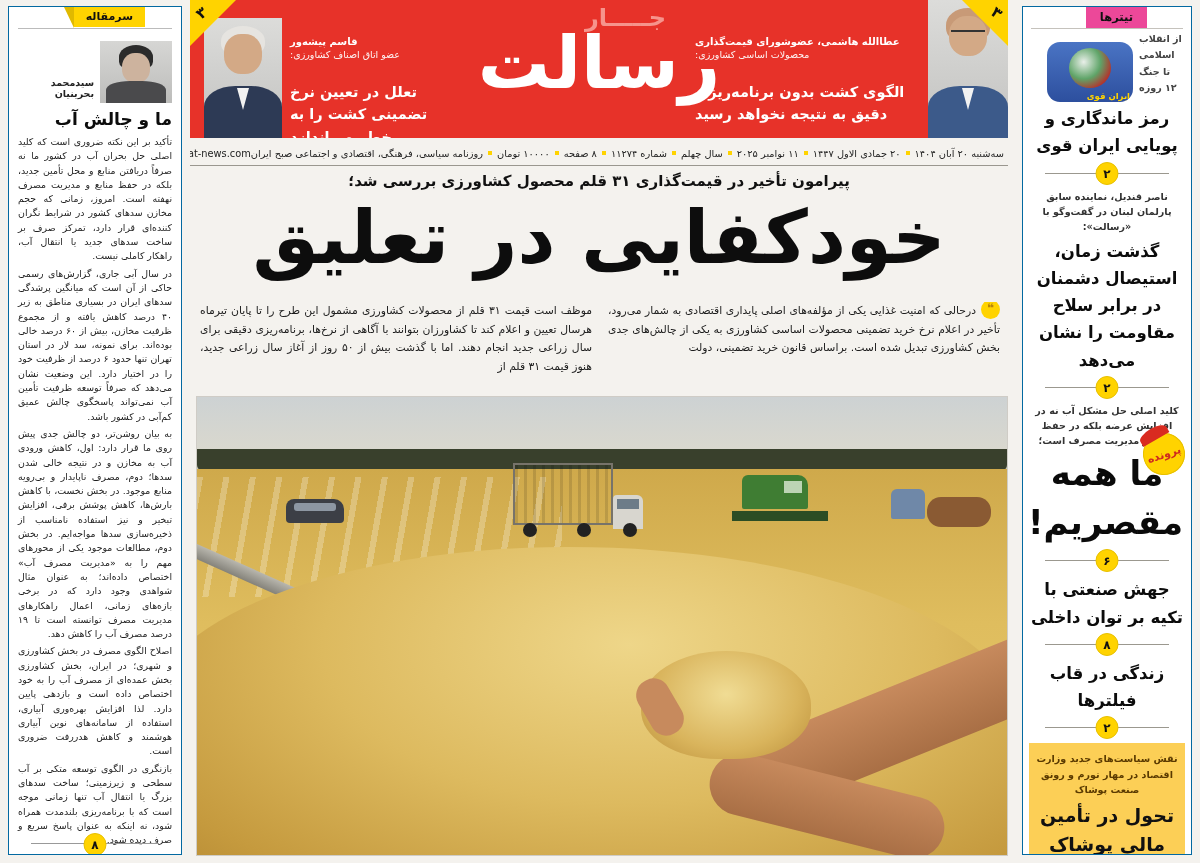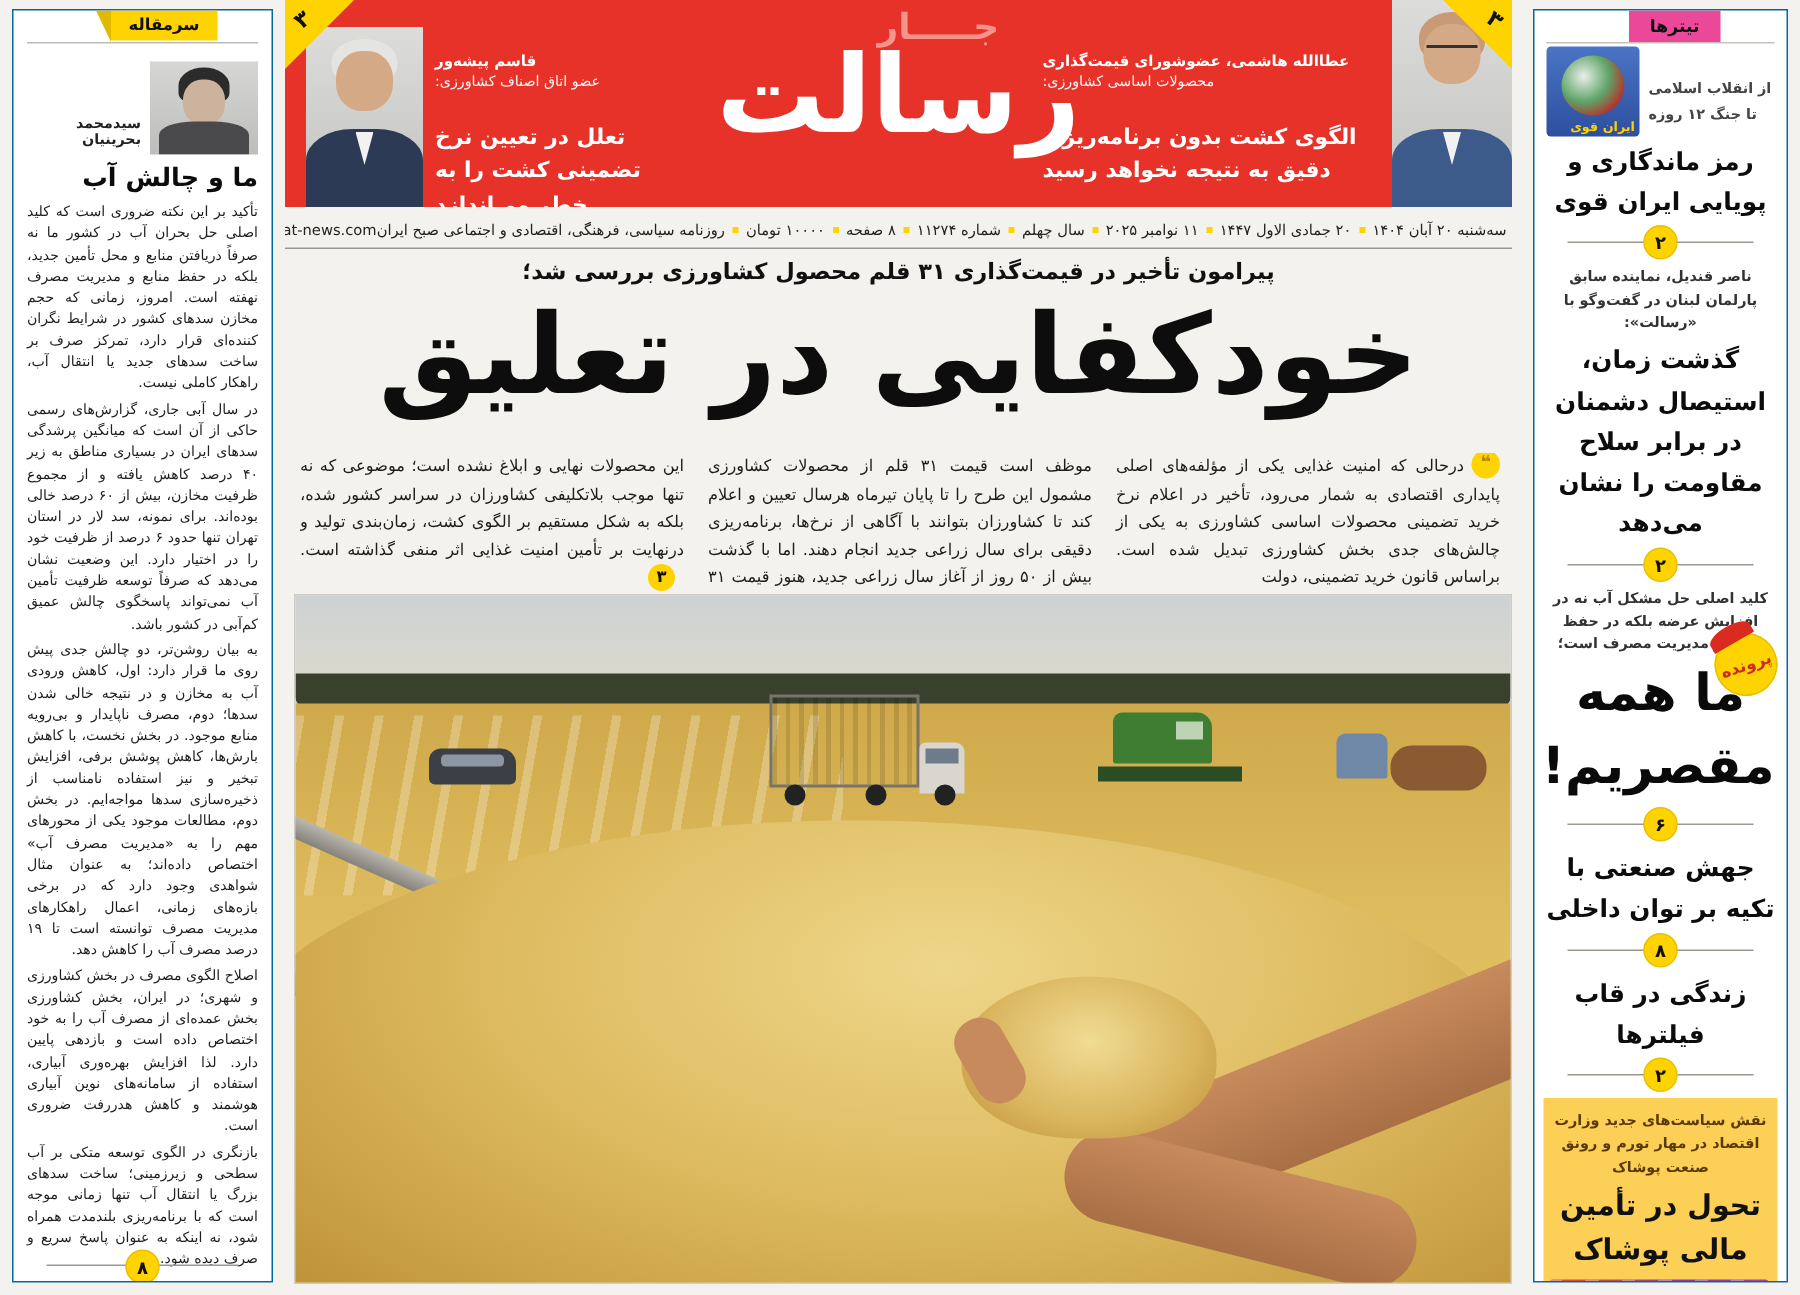--- a/index.html
+++ b/index.html
@@ -95,21 +95,21 @@
   
   .sidebar { left:1022px; top:6px; width:170px; height:849px; padding:24px 8px 6px; overflow:hidden; }
   .sb-badge { position:absolute; top:0; right:44px; background:#ec4899; color:#111; font-size:11.5px; font-weight:bold; padding:3px 14px 4px; }
   .sb-topline { position:absolute; top:21px; left:8px; right:8px; border-top:1px solid #c5c2bc; }
   .sb-item { position:relative; }
   .divider { position:relative; border-top:1px solid #9b988f; margin:13px 14px 15px; }
   .num-circle { position:absolute; left:50%; top:-12px; transform:translateX(-50%); width:23px; height:23px; border-radius:50%; background:#ffd300; border:1px solid #e7c000; color:#111; font-weight:bold; font-size:12px; text-align:center; line-height:22px; }
   .sb-kicker { font-size:9.6px; font-weight:bold; color:#333; text-align:center; line-height:1.6; }
   .sb-head { font-size:16.5px; font-weight:bold; color:#0c0c0c; text-align:center; line-height:1.65; margin-top:3px; }
   .iran-row { display:flex; gap:6px; align-items:flex-end; justify-content:flex-start; margin-bottom:2px; }
-  .iran-img { width:62px; height:60px; flex:0 0 auto; background:linear-gradient(#4a74c4,#2d4f9e); border-radius:3px; position:relative; overflow:hidden; }
+  .iran-img { width:86px; height:60px; flex:0 0 auto; background:linear-gradient(#4a74c4,#2d4f9e); border-radius:13px; position:relative; overflow:hidden;margin-left:16px; }
   .iran-img .globe { position:absolute; left:50%; top:6px; transform:translateX(-50%); width:42px; height:40px; border-radius:50%; background:radial-gradient(circle at 35% 35%, #e9efe9 0%, #5fa468 45%, #b0372f 75%, #27406b 100%); }
   .iran-img .lbl { position:absolute; bottom:1px; right:3px; color:#ffd300; font-size:8.5px; font-weight:bold; }
   .iran-kicker { font-size:9.6px; font-weight:bold; color:#444; text-align:left; line-height:1.7; padding-bottom:6px; }
   .big-head { font-size:34px; font-weight:bold; color:#0a0a0a; text-align:center; line-height:1.45; letter-spacing:-1px; }
   .parvandeh { position:absolute; right:-2px; top:30px; width:42px; height:42px; border-radius:50%; background:#ffd300; color:#cf2a1f; font-size:11px; font-weight:bold; display:flex; align-items:center; justify-content:center; transform:rotate(-18deg); box-shadow:0 0 0 1px #e7c000 inset; }
   .parvandeh::before { content:""; position:absolute; top:-7px; left:2px; width:30px; height:12px; background:#d92b20; border-radius:50% 50% 0 0; transform:rotate(-12deg); }
   .yellow-box { background:#fccf56; margin:2px -2px 0; padding:8px 6px 6px; position:relative; }
   .yb-kicker { font-size:9.6px; font-weight:bold; color:#5a3a00; text-align:center; line-height:1.6; }
   .yb-head { font-size:19px; font-weight:bold; color:#111; text-align:center; line-height:1.5; margin:4px 0 6px; }
   .yb-photo { width:146px; height:140px; margin:0 auto; position:relative; overflow:hidden; border-radius:2px; background:conic-gradient(from 20deg,#7b3fa0,#d84f8a,#f0e14a,#3fa06a,#4a5fd0,#d0503a,#7b3fa0); }
@@ -168,24 +168,20 @@
 
 <div class="kicker">پیرامون تأخیر در قیمت‌گذاری ۳۱ قلم محصول کشاورزی بررسی شد؛</div>
 <h1 class="main-head">خودکفایی در تعلیق</h1>
 
 <div class="lead-cols">
   <div class="col">
     <span class="quote-ic">❝</span>
     <span>درحالی که امنیت غذایی یکی از مؤلفه‌های اصلی پایداری اقتصادی به شمار می‌رود، تأخیر در اعلام نرخ خرید تضمینی محصولات اساسی کشاورزی به یکی از چالش‌های جدی بخش کشاورزی تبدیل شده است. براساس قانون خرید تضمینی، دولت</span>
   </div>
   <div class="col">موظف است قیمت ۳۱ قلم از محصولات کشاورزی مشمول این طرح را تا پایان تیرماه هرسال تعیین و اعلام کند تا کشاورزان بتوانند با آگاهی از نرخ‌ها، برنامه‌ریزی دقیقی برای سال زراعی جدید انجام دهند. اما با گذشت بیش از ۵۰ روز از آغاز سال زراعی جدید، هنوز قیمت ۳۱ قلم از</div>
-  <div class="col">
-    <span>این محصولات نهایی و ابلاغ نشده است؛ موضوعی که نه تنها موجب بلاتکلیفی کشاورزان در سراسر کشور شده، بلکه به شکل مستقیم بر الگوی کشت، زمان‌بندی تولید و درنهایت بر تأمین امنیت غذایی اثر منفی گذاشته است.</span>
-    <span class="inline-num">۳</span>
-  </div>
 </div>
 
 <figure class="photo">
   <div class="treeline"></div>
   <div class="field"></div>
   <div class="tracks"></div>
   <div class="suv"></div>
   <div class="truck">
     <div class="box"></div>
     <div class="cab"></div>

